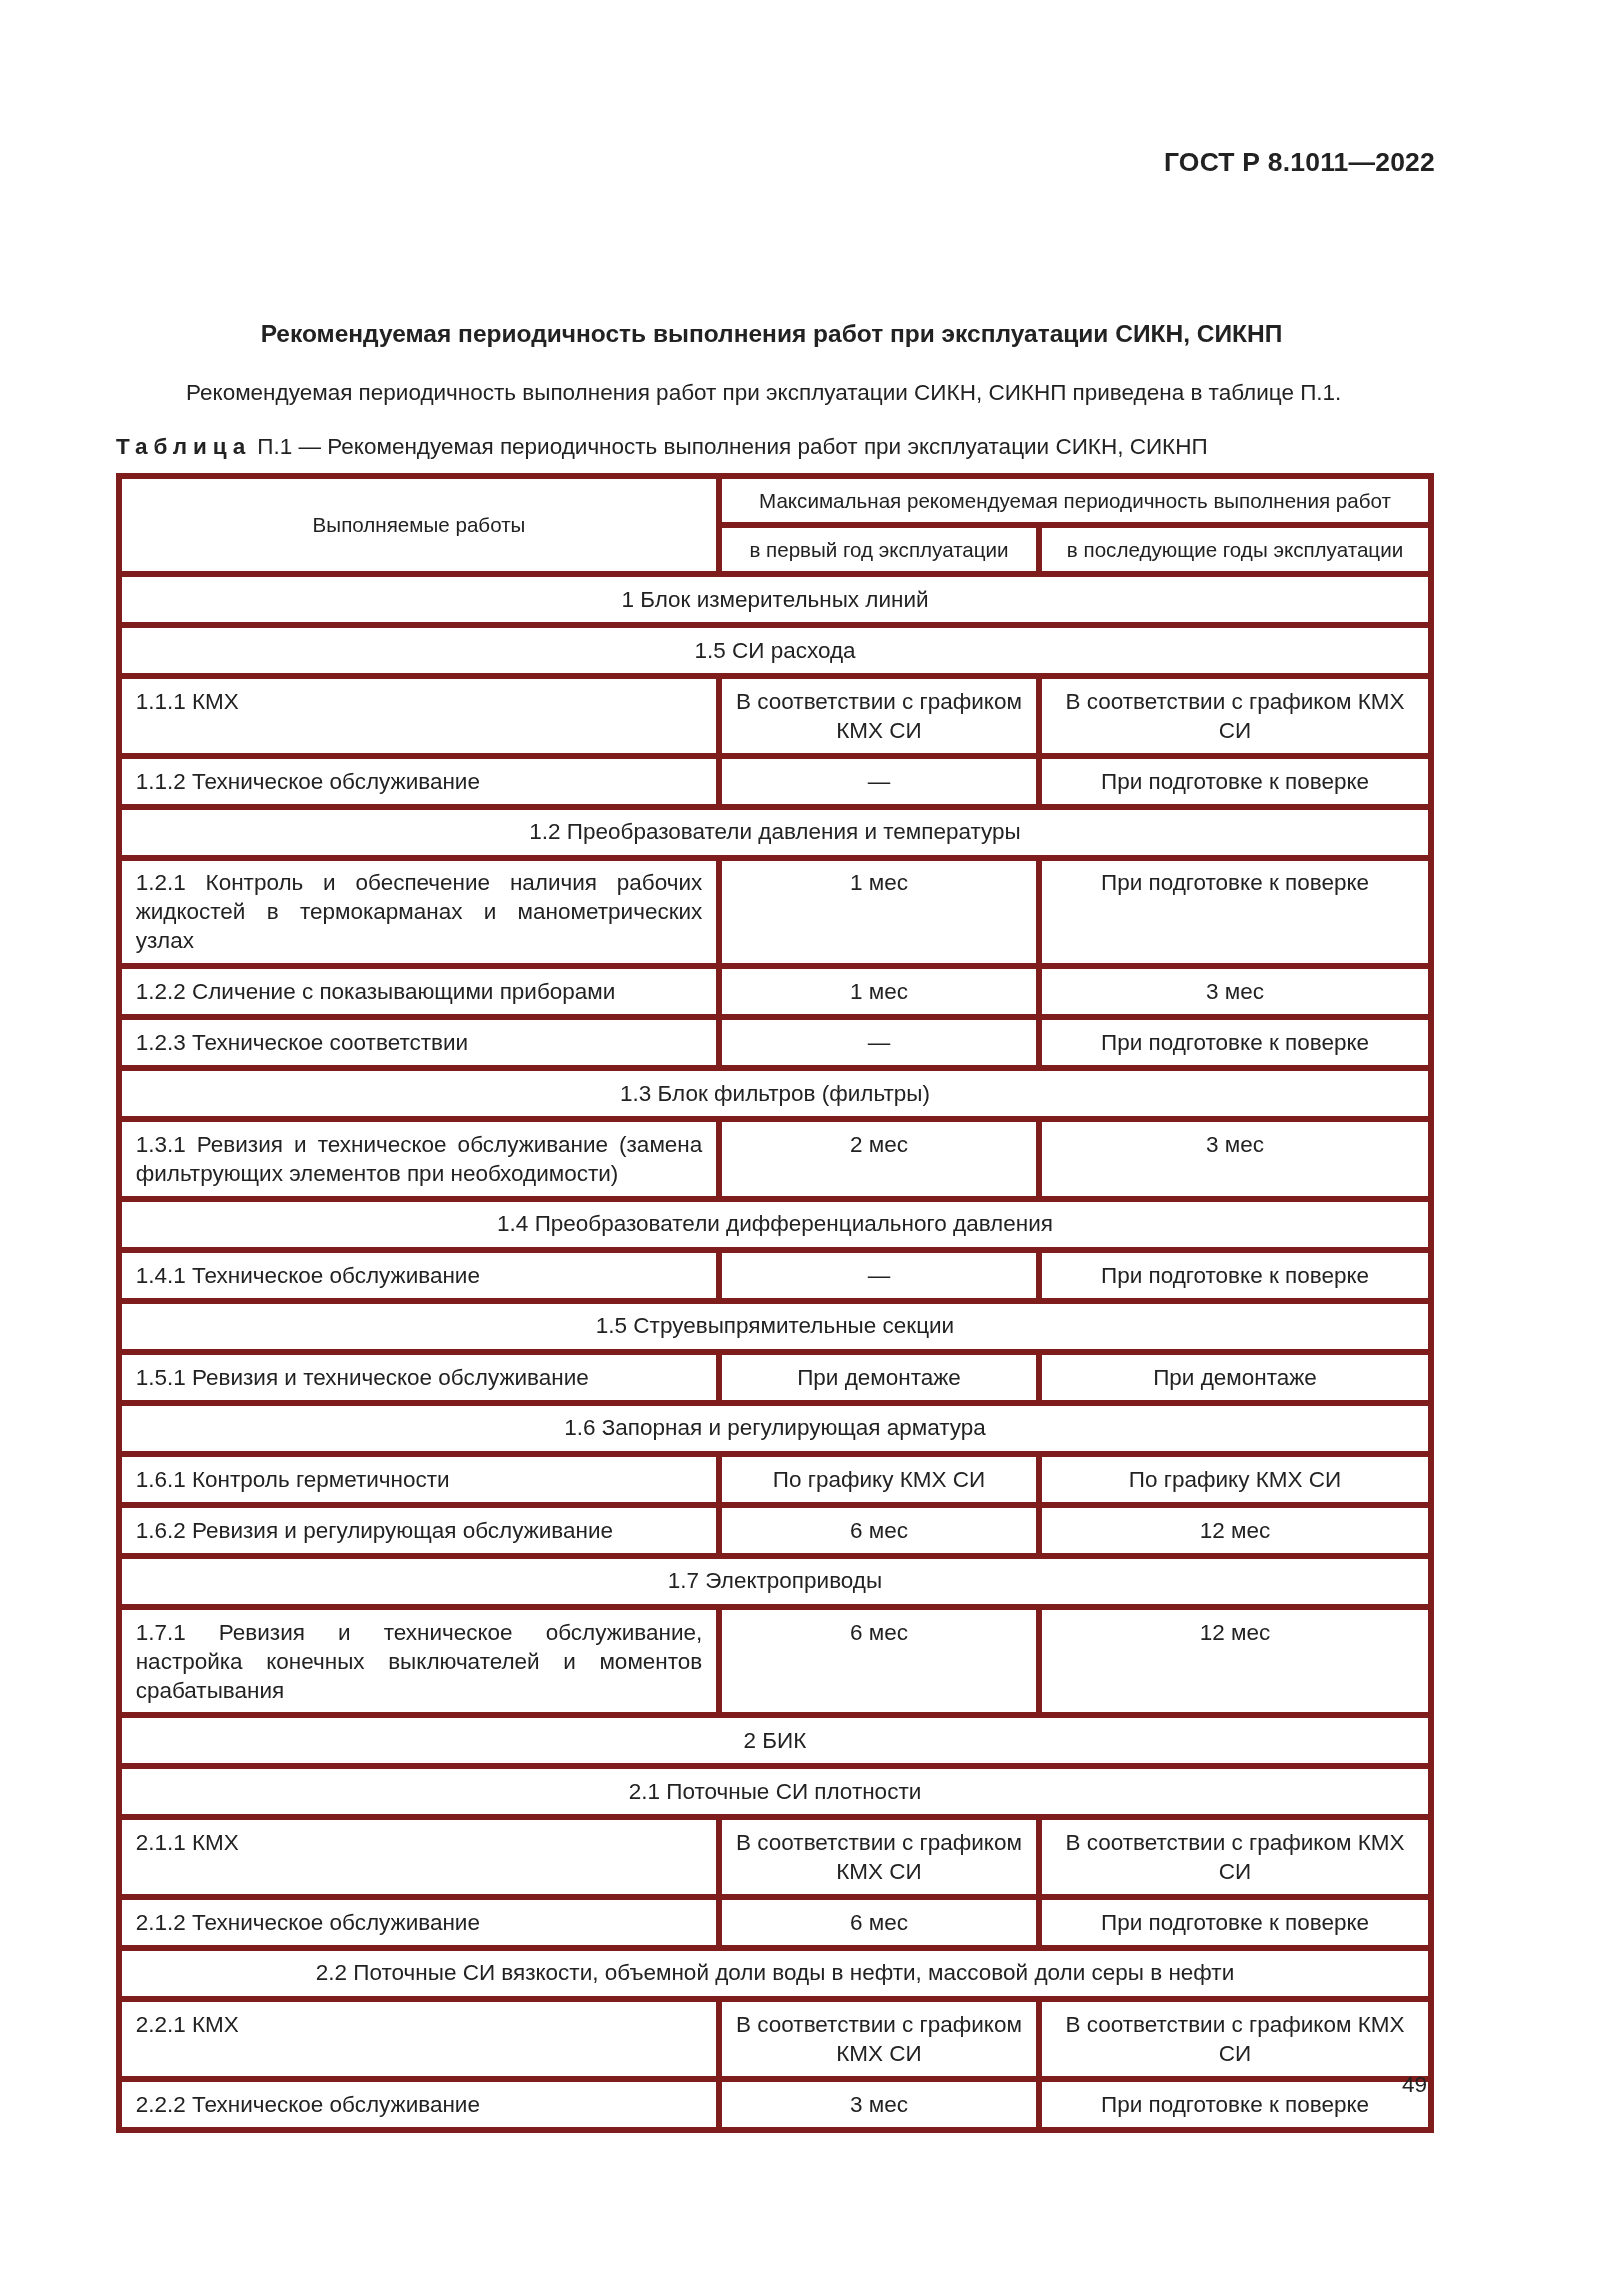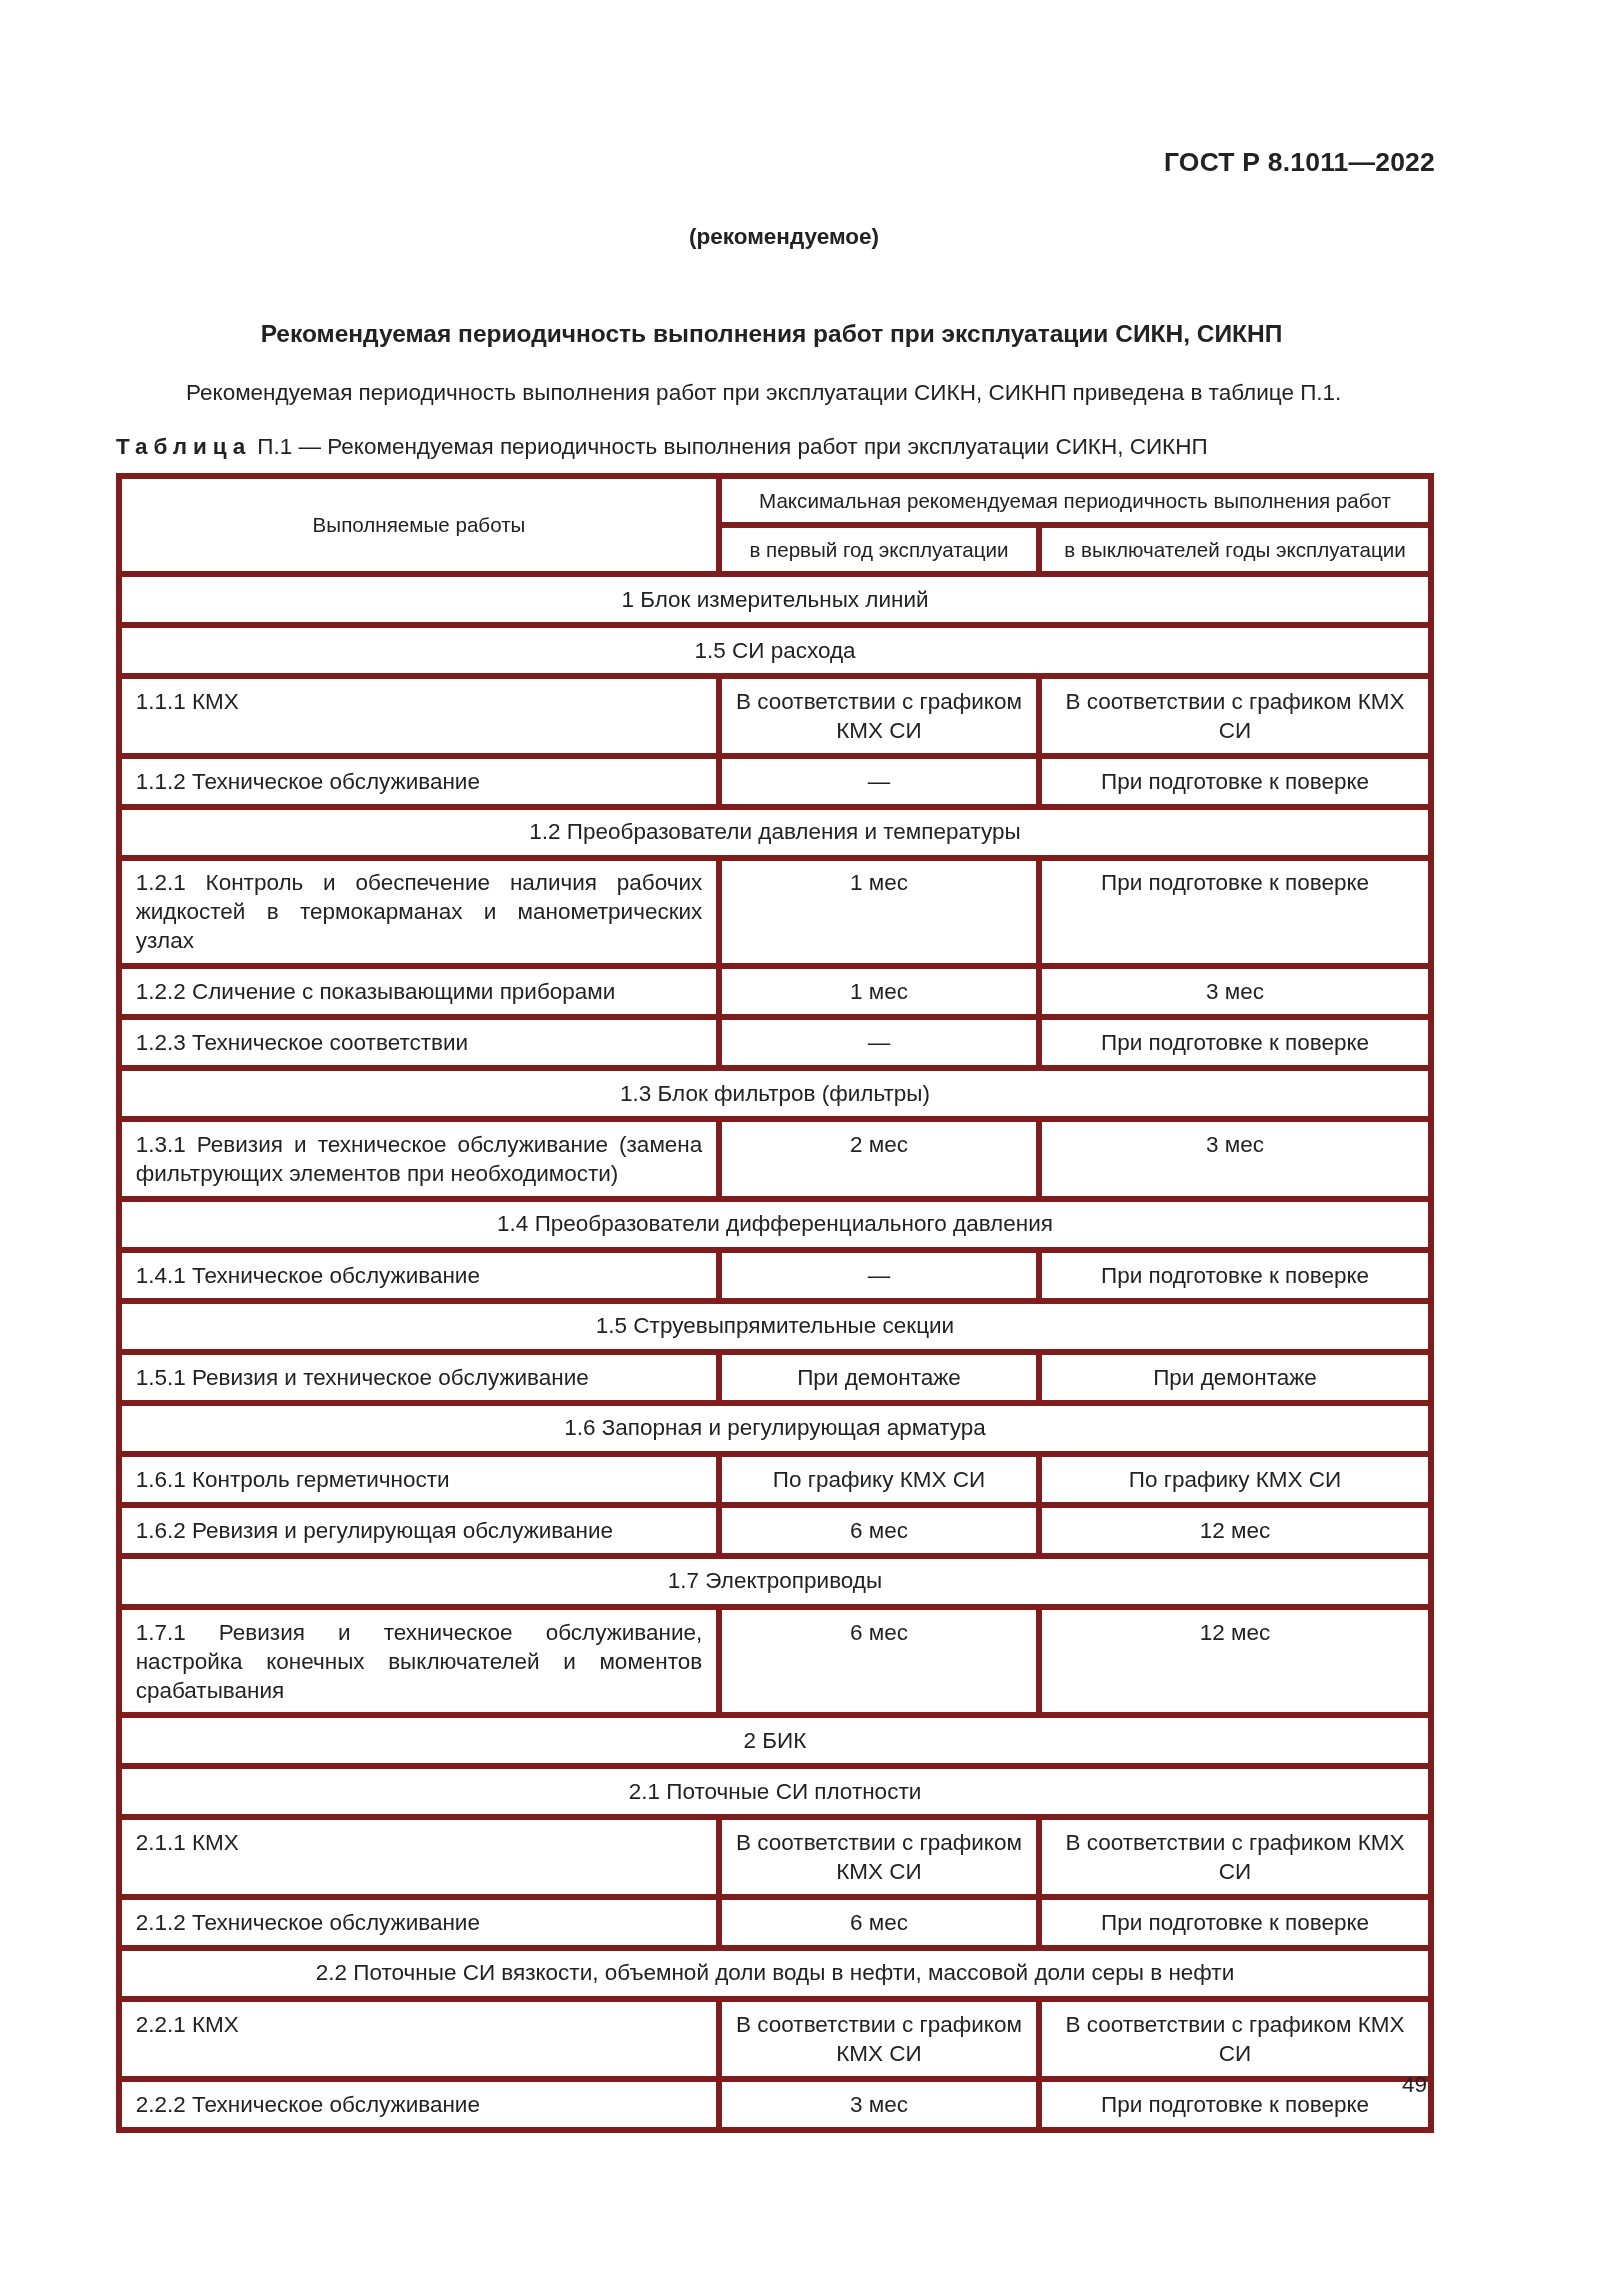--- a/index.html
+++ b/index.html
@@ -49,21 +49,20 @@
   .page-num {
     position: absolute; right: 194px; top: 2072px; font-size: 22.5px;
   }
 </style>
 </head>
 <body>
 
 <div class="std-code">ГОСТ Р 8.1011—2022</div>
 
 <div class="appendix">
-  <div>(рекомендуемое)</div>
 </div>
 
 <div class="title">Рекомендуемая периодичность выполнения работ при эксплуатации СИКН, СИКНП</div>
 
 <div class="intro">Рекомендуемая периодичность выполнения работ при эксплуатации СИКН, СИКНП приведена в таблице П.1.</div>
 
 <div class="caption"><span class="spaced">Таблица</span><span> П.1 — Рекомендуемая периодичность выполнения работ при эксплуатации СИКН, СИКНП</span></div>
 
 <table class="main">
   <colgroup>
@@ -71,21 +70,21 @@
       <col class="c2">
       <col class="c3">
     </colgroup>
   <thead>
     <tr class="hdr">
       <th rowspan="2" style="border-bottom:5.9px double #222;">Выполняемые работы</th>
       <th colspan="2">Максимальная рекомендуемая периодичность выполнения работ</th>
     </tr>
     <tr class="hdr bottom">
       <th>в первый год эксплуатации</th>
-      <th>в выключателей годы эксплуатации</th>
+      <th>в последующие годы эксплуатации</th>
     </tr>
   </thead>
   <tbody id="tbody">
       <tr class="sec">
         <td colspan="3">1 Блок измерительных линий</td>
       </tr>
       <tr class="sec">
         <td colspan="3">1.5 СИ расхода</td>
       </tr>
       <tr class="item multi">

